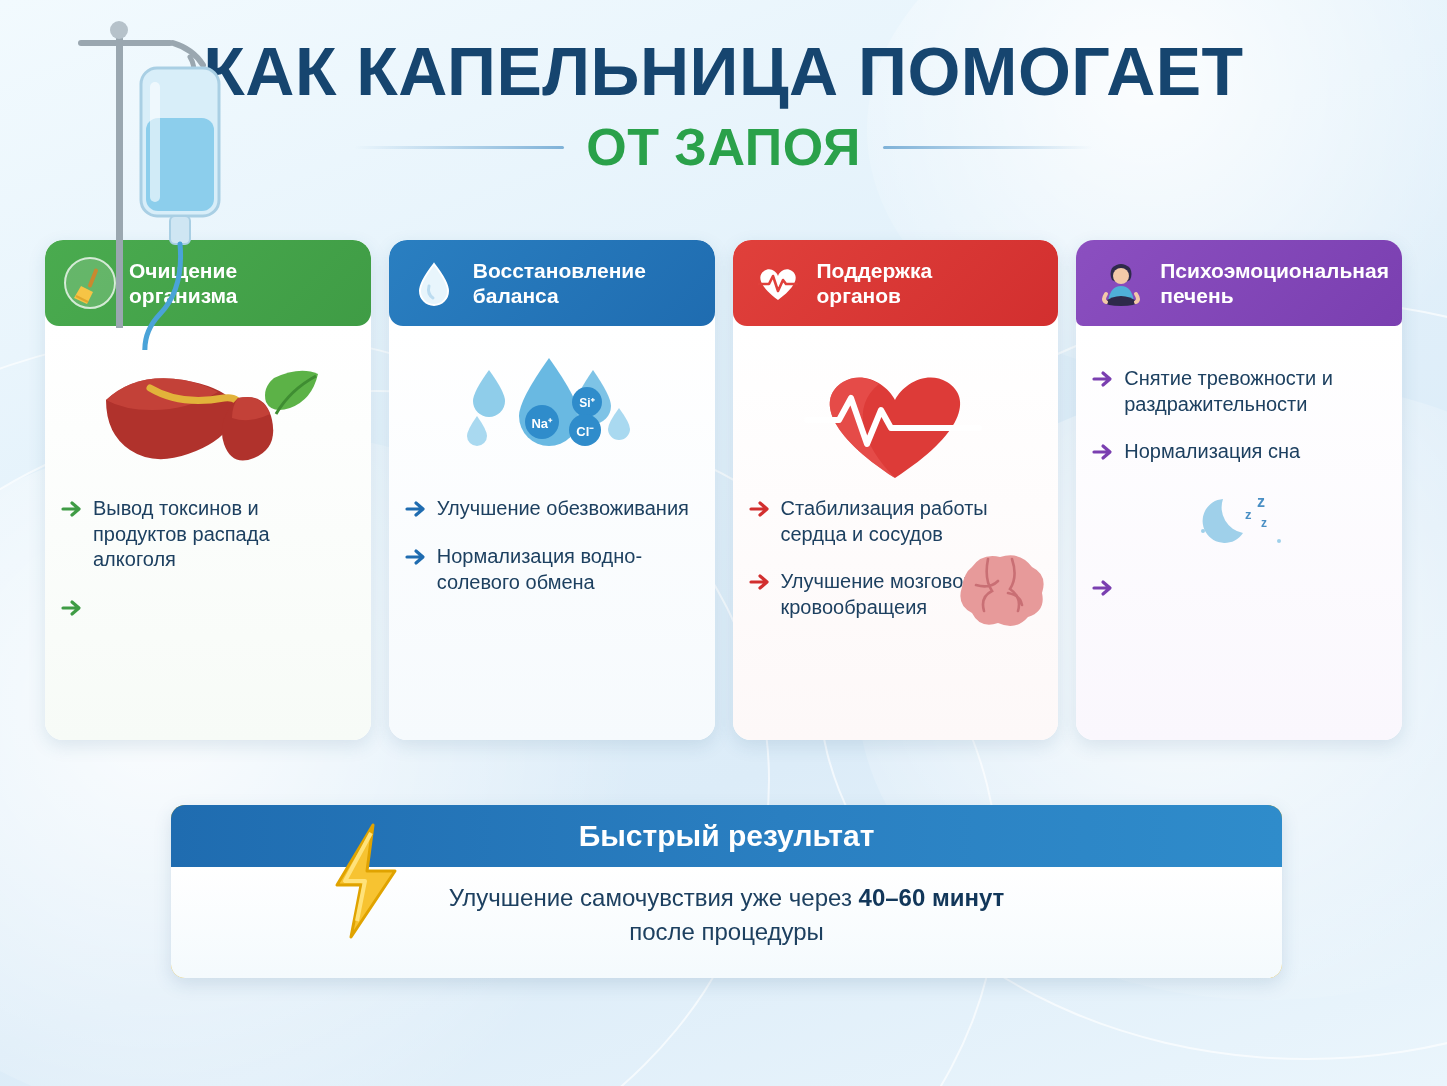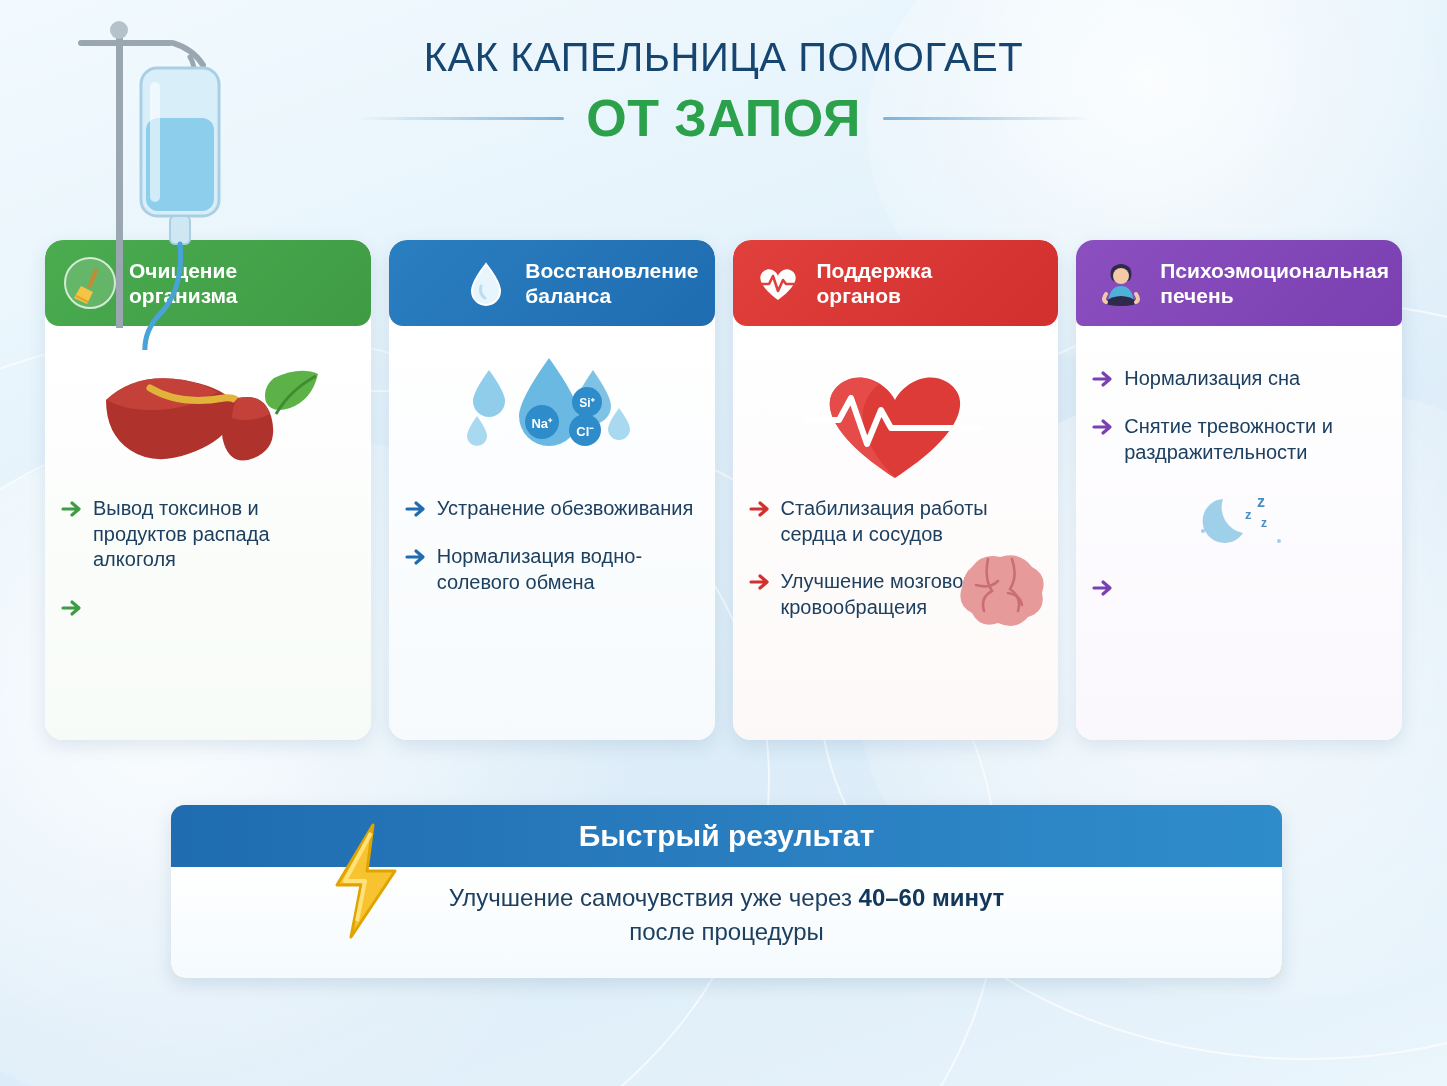--- a/index.html
+++ b/index.html
@@ -34,22 +34,22 @@
   .bg-arc.a3 { width: 980px; height: 760px; right: -350px; top: 300px; }
 
   
   .header {
     position: relative;
     padding-top: 36px;
     text-align: center;
     z-index: 5;
   }
   .title-main {
-    font-size: 40px;
-    font-weight: normal;
+    font-size: 68px;
+    font-weight: bold;
     color: #16456f;
     letter-spacing: 0.5px;
     line-height: 1.05;
   }
   .title-sub-wrap {
     display: flex;
     align-items: center;
     justify-content: center;
     gap: 22px;
     margin-top: 10px;
@@ -141,21 +141,21 @@
     margin-top: 4px;
   }
   .bullet .btext {
     font-size: 20px;
     color: #1d4060;
     line-height: 1.28;
   }
 
   
   .c-green .card-head { background: linear-gradient(135deg, #4aab4f 0%, #3f9c45 100%); }
-  .c-blue  .card-head { background: linear-gradient(135deg, #2a7fc1 0%, #1f6cb0 100%); justify-content: flex-end; }
+  .c-blue  .card-head { background: linear-gradient(135deg, #2a7fc1 0%, #1f6cb0 100%); }
   .c-red   .card-head { background: linear-gradient(135deg, #e0403b 0%, #d22f2f 100%); }
   .c-purple .card-head { background: linear-gradient(135deg, #8b4fc0 0%, #7a3fb0 100%); border-radius: 7px; }
 
   .c-green .card-body { background: linear-gradient(180deg,#ffffff 0%, #f7fbf7 100%); }
   .c-blue  .card-body { background: linear-gradient(180deg,#ffffff 0%, #f6fafd 100%); }
   .c-red   .card-body { background: linear-gradient(180deg,#ffffff 0%, #fdf8f8 100%); }
   .c-purple .card-body { background: linear-gradient(180deg,#ffffff 0%, #faf7fd 100%); }
 
   
   .c-purple .card-body { padding-top: 34px; }
@@ -314,21 +314,21 @@
           <text x="148" y="86" font-size="13" fill="#ffffff" text-anchor="middle" font-family="Liberation Sans, sans-serif" font-weight="bold">Cl⁻</text>
         </svg>
       </div>
       <div class="bullets">
         <div class="bullet">
           <span class="arrow">
             <svg width="22" height="18" viewBox="0 0 22 18">
                 <path d="M2 9 h13 M11 3 l7 6 l-7 6" stroke="#1f6cb0" stroke-width="3.2" fill="none" stroke-linecap="round" stroke-linejoin="round"></path>
               </svg>
           </span>
-          <span class="btext">Устранение обезвоживания</span>
+          <span class="btext">Улучшение обезвоживания</span>
         </div>
         <div class="bullet">
           <span class="arrow">
             <svg width="22" height="18" viewBox="0 0 22 18">
                 <path d="M2 9 h13 M11 3 l7 6 l-7 6" stroke="#1f6cb0" stroke-width="3.2" fill="none" stroke-linecap="round" stroke-linejoin="round"></path>
               </svg>
           </span>
           <span class="btext">Нормализация водно-солевого обмена</span>
         </div>
       </div>
@@ -400,29 +400,29 @@
       </span>
     </div>
     <div class="card-body">
       <div class="bullets">
         <div class="bullet">
           <span class="arrow">
             <svg width="22" height="18" viewBox="0 0 22 18">
                 <path d="M2 9 h13 M11 3 l7 6 l-7 6" stroke="#7a3fb0" stroke-width="3.2" fill="none" stroke-linecap="round" stroke-linejoin="round"></path>
               </svg>
           </span>
+          <span class="btext">Снятие тревожности и раздражительности</span>
+        </div>
+        <div class="bullet">
+          <span class="arrow">
+            <svg width="22" height="18" viewBox="0 0 22 18">
+                <path d="M2 9 h13 M11 3 l7 6 l-7 6" stroke="#7a3fb0" stroke-width="3.2" fill="none" stroke-linecap="round" stroke-linejoin="round"></path>
+              </svg>
+          </span>
           <span class="btext">Нормализация сна</span>
-        </div>
-        <div class="bullet">
-          <span class="arrow">
-            <svg width="22" height="18" viewBox="0 0 22 18">
-                <path d="M2 9 h13 M11 3 l7 6 l-7 6" stroke="#7a3fb0" stroke-width="3.2" fill="none" stroke-linecap="round" stroke-linejoin="round"></path>
-              </svg>
-          </span>
-          <span class="btext">Снятие тревожности и раздражительности</span>
         </div>
 
         <div style="text-align:center; margin: -4px 0 18px 0;">
           <svg width="120" height="70" viewBox="0 0 120 70">
             <path d="M44 16 a22 22 0 1 0 20 34 a26 26 0 0 1 -20 -34 z" fill="#9fd0ea"></path>
             <text x="78" y="24" font-size="16" fill="#4a8fc4" font-family="Liberation Sans, sans-serif" font-weight="bold">z</text>
             <text x="66" y="36" font-size="13" fill="#4a8fc4" font-family="Liberation Sans, sans-serif" font-weight="bold">z</text>
             <text x="82" y="44" font-size="12" fill="#4a8fc4" font-family="Liberation Sans, sans-serif" font-weight="bold">z</text>
             <circle cx="24" cy="48" r="2" fill="#9fd0ea"></circle>
             <circle cx="100" cy="58" r="2" fill="#9fd0ea"></circle>

